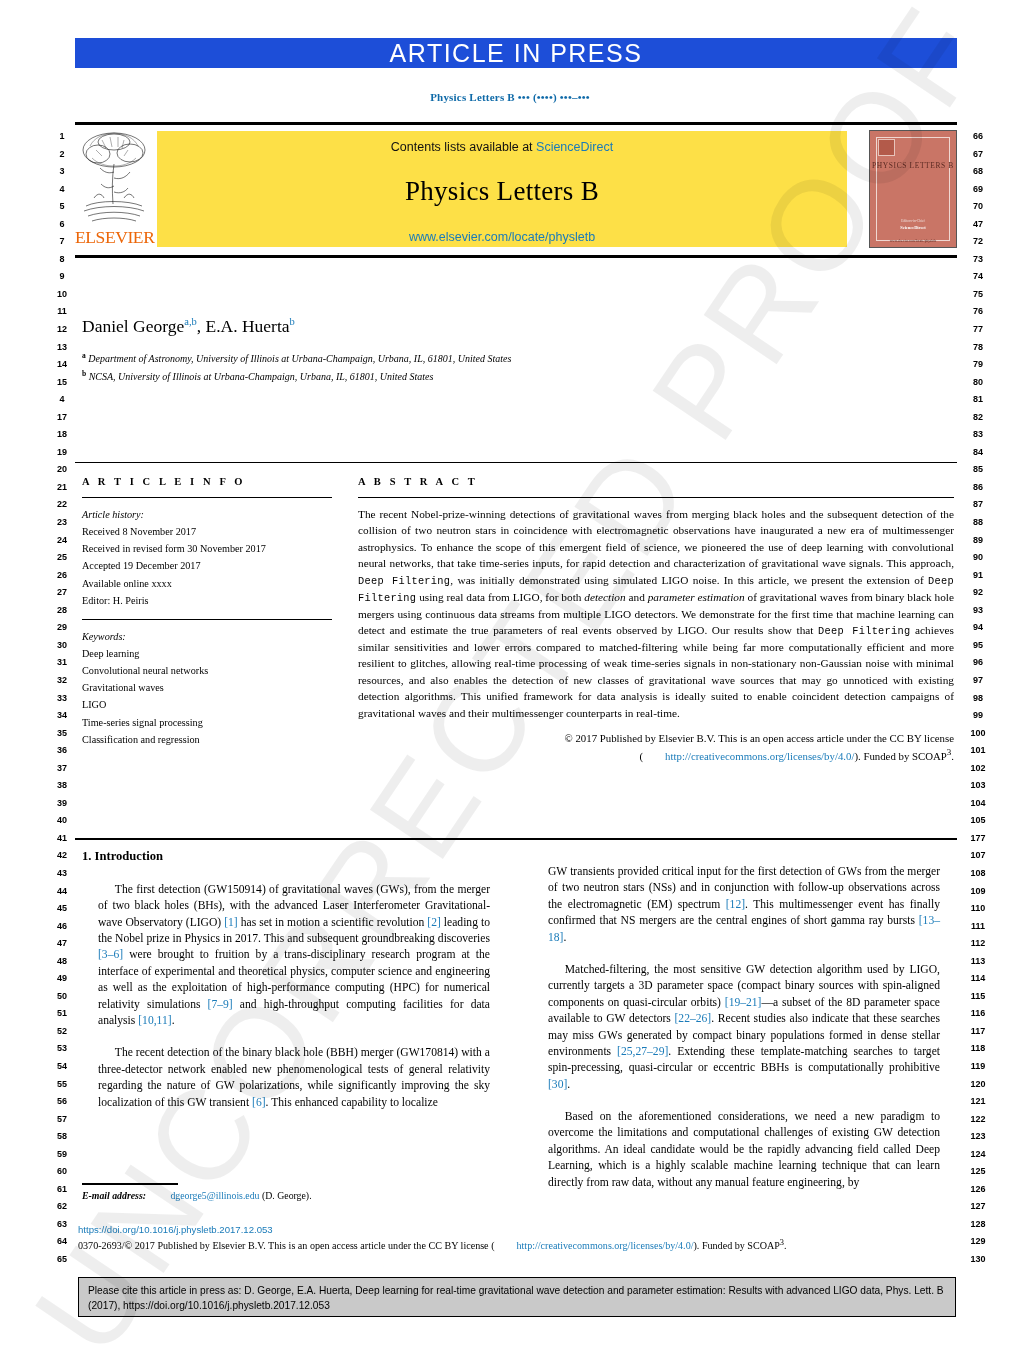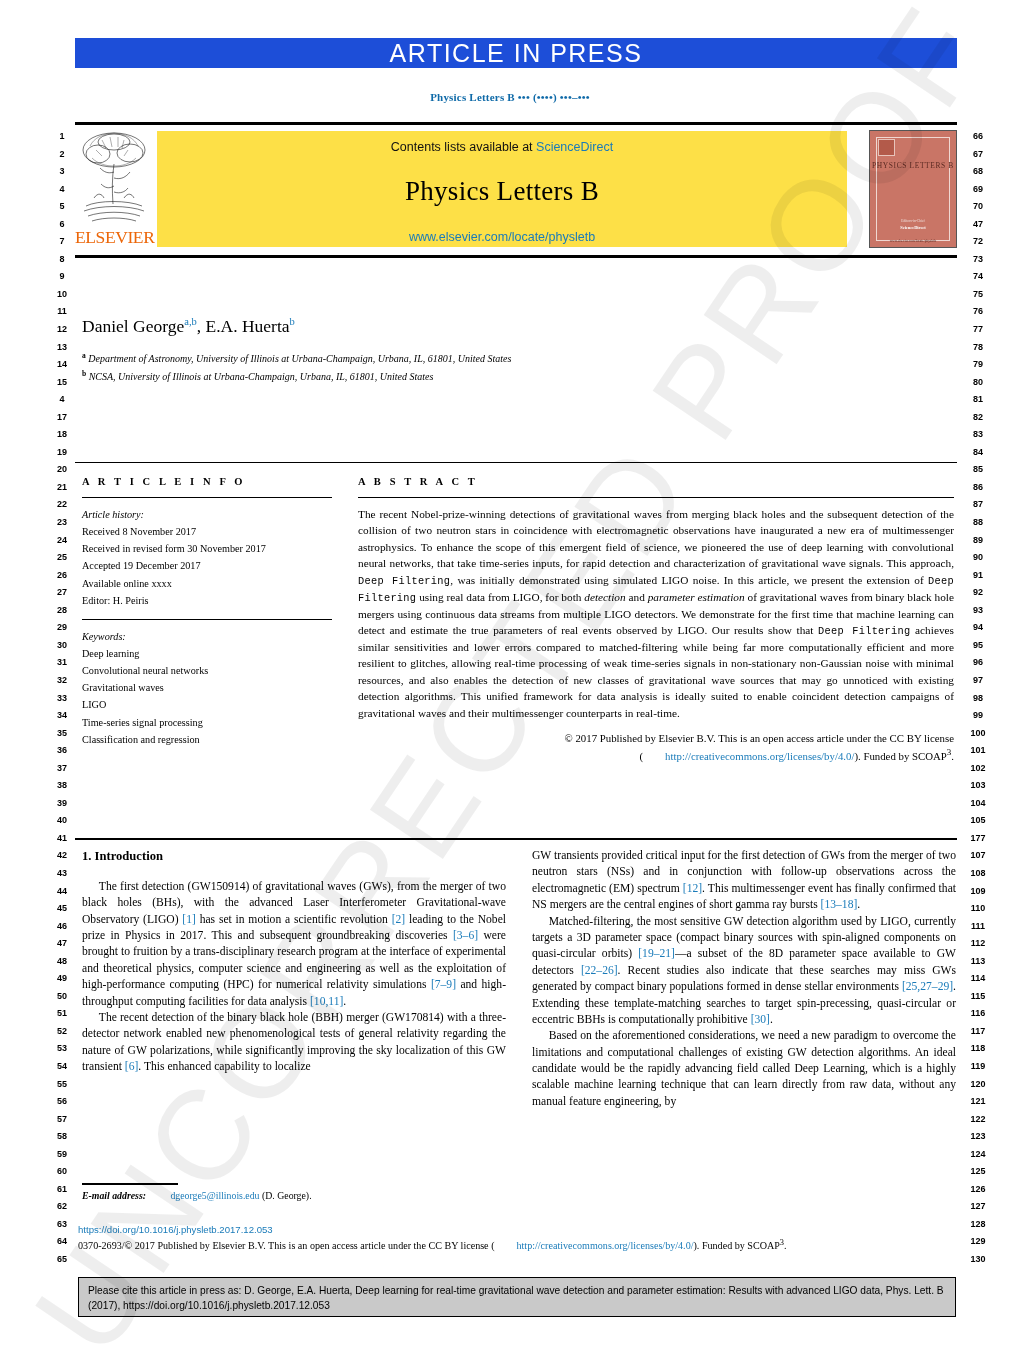--- a/index.html
+++ b/index.html
@@ -280,21 +280,21 @@
     text-align: justify;
     color: #000;
   }
   #body-left  { left: 82px; }
   #body-right { left: 532px; }
   .sec-head {
     font-size: 12.6px;
     font-weight: bold;
     margin: 0 0 13px 0;
   }
-  .body-col p { margin: 0; text-indent: 1.45em; }
+  .body-col p { margin: 16px; text-indent: 1.45em; }
   .ref { color: #1a7bb9; }
 
   
   .foot-rule {
     position: absolute; left: 82px; top: 1183px;
     width: 96px; height: 1.5px; background: #000;
   }
   .foot-email {
     position: absolute; left: 82px; top: 1190px; width: 430px;
     font-family: "Liberation Serif", serif;

